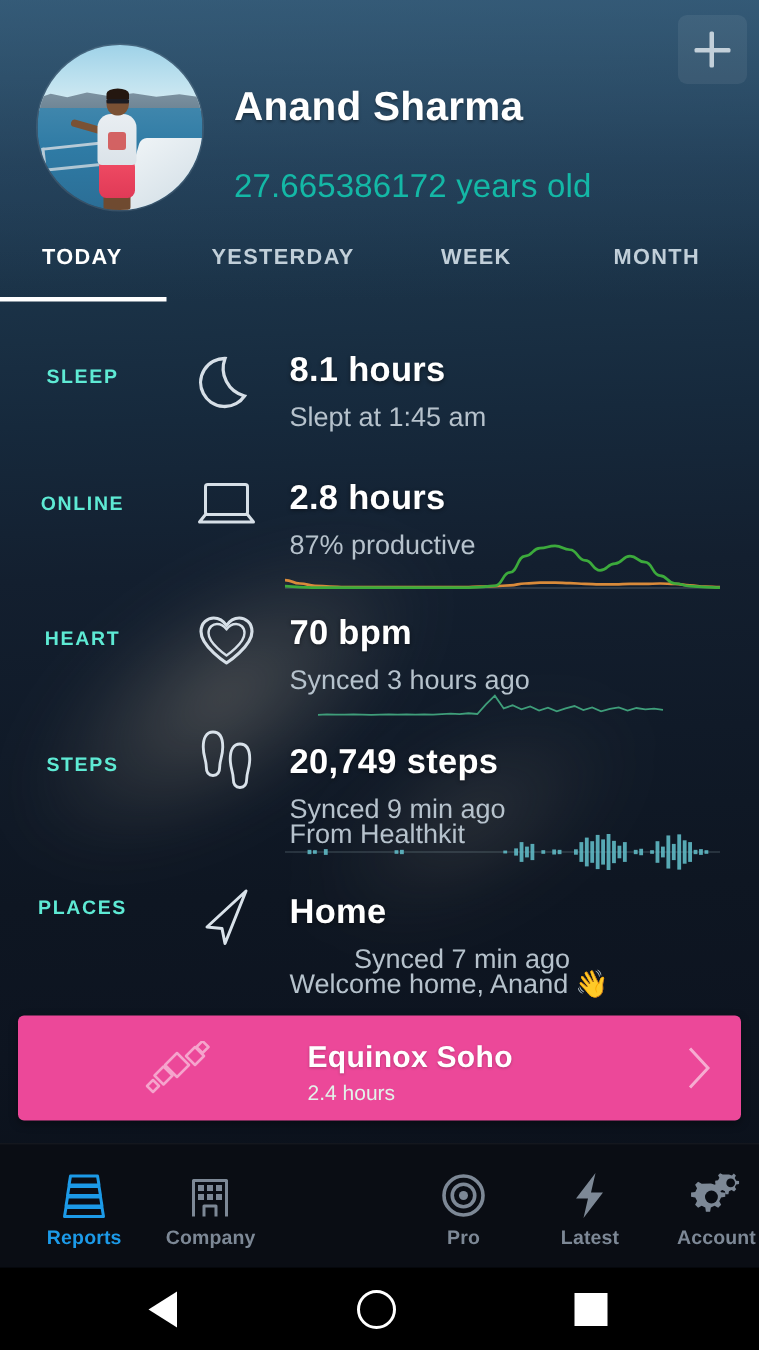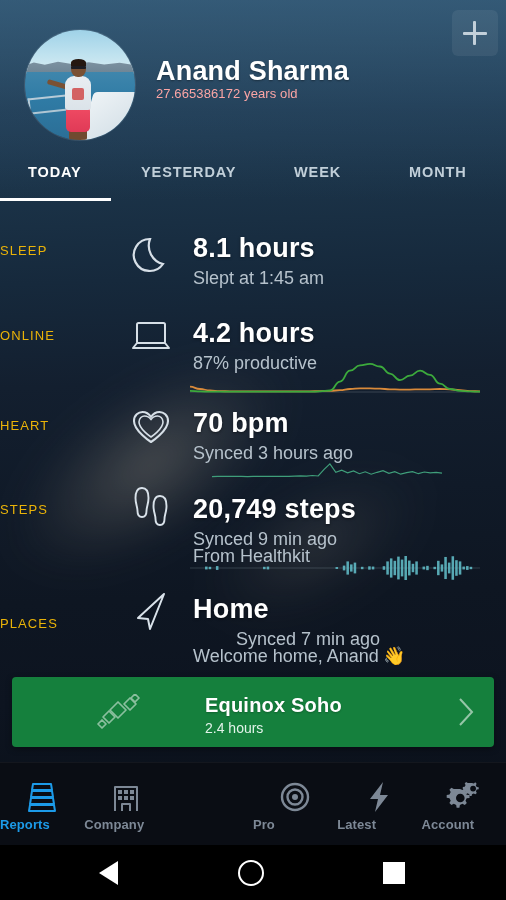--- a/index.html
+++ b/index.html
@@ -86,22 +86,22 @@
     background:#7a5134; border-radius:3px; transform:rotate(16deg); }
   .avatar .legs{ position:absolute; left:44px; top:99px; width:18px; height:11px;
     background:#6f4a30; border-radius:2px; }
 
   .profile-name{
     position:absolute; left:156px; top:56px;
     font-size:27px; font-weight:bold; color:#ffffff; letter-spacing:.2px;
     text-shadow:0 1px 2px rgba(0,0,0,.35);
   }
   .profile-age{
-    position:absolute; left:156px; top:86px;
-    font-size:13px; color:#fca5a5; letter-spacing:.1px;
+    position:absolute; left:156px; top:111px;
+    font-size:22px; color:#14b8a6; letter-spacing:.1px;
   }
   .add-btn{
     position:absolute; left:452px; top:10px; width:46px; height:46px;
     background:rgba(255,255,255,0.065); border-radius:6px;
   }
   .add-btn .plus-h{ position:absolute; left:11px; top:21.5px; width:24px; height:3px;
     background:#c3d0da; border-radius:1px; }
   .add-btn .plus-v{ position:absolute; left:10.5px; top:11px; width:3px; height:24px;
     background:#c3d0da; border-radius:1px; margin-left:10.5px; }
 
@@ -116,39 +116,39 @@
   }
   .tab.active{ color:#ffffff; }
   .tab-underline{
     position:absolute; left:0; top:198px; width:111px; height:3px;
     background:#ffffff;
   }
 
   
   .metric{ position:absolute; left:0; width:506px; }
   .m-label{
-    position:absolute; font-size:13px; font-weight:normal; letter-spacing:1.1px;
-    color:#eab308; text-align:left; width:110px; left:0;
+    position:absolute; font-size:13px; font-weight:bold; letter-spacing:1.1px;
+    color:#5eead4; text-align:center; width:110px; left:0;
   }
   .m-icon{ position:absolute; left:128px; }
   .m-value{
     position:absolute; left:193px;
-    font-size:27px; font-weight:bold; color:#fff; letter-spacing:.2px;
+    font-size:23px; font-weight:bold; color:#fff; letter-spacing:.2px;
     text-shadow:0 1px 3px rgba(0,0,0,.45);
   }
   .m-sub{
     position:absolute; left:193px;
     font-size:18px; color:#b6c2cc; line-height:17px;
   }
   .spark{ position:absolute; left:190px; }
 
   
   .gcard{
     position:absolute; left:12px; top:677px; width:482px; height:70px;
-    background:#15803d; border-radius:4px;
+    background:#ec4899; border-radius:4px;
     box-shadow:0 2px 6px rgba(0,0,0,.35);
   }
   .gcard .g-title{
     position:absolute; left:193px; top:17px;
     font-size:20px; font-weight:bold; color:#fff; letter-spacing:.2px;
     text-shadow:0 1px 2px rgba(0,0,0,.25);
   }
   .gcard .g-sub{
     position:absolute; left:193px; top:43px;
     font-size:14px; color:#e2f3ea;
@@ -157,21 +157,21 @@
   .gcard .g-chev{ position:absolute; right:18px; top:19px; opacity:.55; }
 
   
   .bottomnav{
     position:absolute; left:0; top:762px; width:506px; height:83px;
     background:#0a0d14;
     border-top:1px solid rgba(255,255,255,0.045);
   }
   .navitem{
     position:absolute; top:0; width:84.3px; height:83px;
-    display:flex; flex-direction:column; justify-content:center;
+    display:flex; flex-direction:column; align-items:center; justify-content:center;margin-left:14px;
   }
   .navitem .ni{ height:38px; display:flex; align-items:center; justify-content:center; }
   .navitem .nl{
     font-size:13px; font-weight:bold; color:#7d8896; margin-top:1px; letter-spacing:.1px;
   }
   .navitem.active .nl{ color:#1c9ae8; }
 
   
   .sysbar{
     position:absolute; left:0; top:845px; width:506px; height:55px; background:#000;
@@ -247,21 +247,21 @@
   </div>
 
   <div class="metric" style="top:310px;">
     <div class="m-label" style="top:18px;">ONLINE</div>
     <div class="m-icon" style="top:8px;">
       <svg width="46" height="42" viewBox="0 0 46 42">
         <rect x="9" y="5" width="28" height="20" rx="1.5" fill="none" stroke="#d6dfe7" stroke-width="2"></rect>
         <path d="M5 30 L41 30 L37 25 L9 25 Z" fill="none" stroke="#d6dfe7" stroke-width="2" stroke-linejoin="round"></path>
       </svg>
     </div>
-    <div class="m-value" style="top:8px;">4.2 hours</div>
+    <div class="m-value" style="top:8px;">2.8 hours</div>
     <div class="m-sub" style="top:45px;">87% productive</div>
     <div class="spark" style="top:52px;">
       <svg id="svg-online" width="290" height="32" viewBox="0 0 290 32" preserveAspectRatio="none">
           <line x1="0" y1="30" x2="290" y2="30" stroke="rgba(190,200,210,0.22)" stroke-width="1"></line>
           <path d="M0.0,24.7 C5.0,24.7 5.0,27.0 10.0,27.0 C15.0,27.0 15.0,28.5 20.0,28.5 C25.0,28.5 25.0,29.1 30.0,29.1 C35.0,29.1 35.0,29.4 40.0,29.4 C45.0,29.4 45.0,29.4 50.0,29.4 C55.0,29.4 55.0,29.4 60.0,29.4 C65.0,29.4 65.0,29.4 70.0,29.4 C75.0,29.4 75.0,29.4 80.0,29.4 C85.0,29.4 85.0,29.4 90.0,29.4 C95.0,29.4 95.0,29.4 100.0,29.4 C105.0,29.4 105.0,29.4 110.0,29.4 C115.0,29.4 115.0,29.4 120.0,29.4 C125.0,29.4 125.0,29.1 130.0,29.1 C135.0,29.1 135.0,28.8 140.0,28.8 C145.0,28.8 145.0,28.2 150.0,28.2 C155.0,28.2 155.0,27.0 160.0,27.0 C165.0,27.0 165.0,26.4 170.0,26.4 C175.0,26.4 175.0,26.4 180.0,26.4 C185.0,26.4 185.0,26.7 190.0,26.7 C195.0,26.7 195.0,27.3 200.0,27.3 C205.0,27.3 205.0,27.6 210.0,27.6 C215.0,27.6 215.0,27.6 220.0,27.6 C225.0,27.6 225.0,27.3 230.0,27.3 C235.0,27.3 235.0,27.3 240.0,27.3 C245.0,27.3 245.0,27.0 250.0,27.0 C255.0,27.0 255.0,27.3 260.0,27.3 C265.0,27.3 265.0,28.2 270.0,28.2 C275.0,28.2 275.0,29.1 280.0,29.1 C285.0,29.1 285.0,29.4 290.0,29.4" fill="none" stroke="#d98a3a" stroke-width="1.8"></path>
           <path d="M0.0,28.8 C5.0,28.8 5.0,29.4 10.0,29.4 C15.0,29.4 15.0,29.7 20.0,29.7 C25.0,29.7 25.0,29.7 30.0,29.7 C35.0,29.7 35.0,29.7 40.0,29.7 C45.0,29.7 45.0,29.7 50.0,29.7 C55.0,29.7 55.0,29.7 60.0,29.7 C65.0,29.7 65.0,29.7 70.0,29.7 C75.0,29.7 75.0,29.7 80.0,29.7 C85.0,29.7 85.0,29.7 90.0,29.7 C95.0,29.7 95.0,29.7 100.0,29.7 C105.0,29.7 105.0,29.7 110.0,29.7 C115.0,29.7 115.0,29.7 120.0,29.7 C125.0,29.7 125.0,29.4 130.0,29.4 C135.0,29.4 135.0,28.5 140.0,28.5 C145.0,28.5 145.0,19.6 150.0,19.6 C155.0,19.6 155.0,8.7 160.0,8.7 C165.0,8.7 165.0,3.4 170.0,3.4 C175.0,3.4 175.0,1.9 180.0,1.9 C185.0,1.9 185.0,4.5 190.0,4.5 C195.0,4.5 195.0,11.6 200.0,11.6 C205.0,11.6 205.0,18.2 210.0,18.2 C215.0,18.2 215.0,13.7 220.0,13.7 C225.0,13.7 225.0,8.7 230.0,8.7 C235.0,8.7 235.0,12.8 240.0,12.8 C245.0,12.8 245.0,21.7 250.0,21.7 C255.0,21.7 255.0,27.0 260.0,27.0 C265.0,27.0 265.0,28.8 270.0,28.8 C275.0,28.8 275.0,29.4 280.0,29.4 C285.0,29.4 285.0,29.7 290.0,29.7" fill="none" stroke="#3caa3c" stroke-width="1.8"></path>
         </svg>
     </div>
   </div>
 
@@ -330,21 +330,21 @@
           <rect x="265.17" y="6.20" width="2.54" height="15.60" fill="#5fb9c4" opacity="0.9"></rect>
           <rect x="268.79" y="7.40" width="2.54" height="13.20" fill="#5fb9c4" opacity="0.9"></rect>
           <rect x="272.42" y="12.56" width="2.54" height="2.88" fill="#5fb9c4" opacity="0.9"></rect>
           <rect x="276.04" y="12.08" width="2.54" height="3.84" fill="#5fb9c4" opacity="0.9"></rect>
           <rect x="279.67" y="12.80" width="2.54" height="2.40" fill="#5fb9c4" opacity="0.9"></rect>
         </svg>
     </div>
   </div>
 
   <div class="metric" style="top:582px;">
-    <div class="m-label" style="top:34px;">PLACES</div>
+    <div class="m-label" style="top:15px;">PLACES</div>
     <div class="m-icon" style="top:6px;">
       <svg width="48" height="48" viewBox="0 0 48 48">
         <path d="M36 6 L10 30 L20 31 L22 41 Z" fill="none" stroke="#d9e2ea" stroke-width="2" stroke-linejoin="round"></path>
       </svg>
     </div>
     <div class="m-value" style="top:12px;">Home</div>
     <div class="m-sub" style="top:49px;margin-left:43px;">Synced 7 min ago</div>
     <div class="m-sub" style="top:66px;">Welcome home, Anand 👋</div>
   </div>
 

